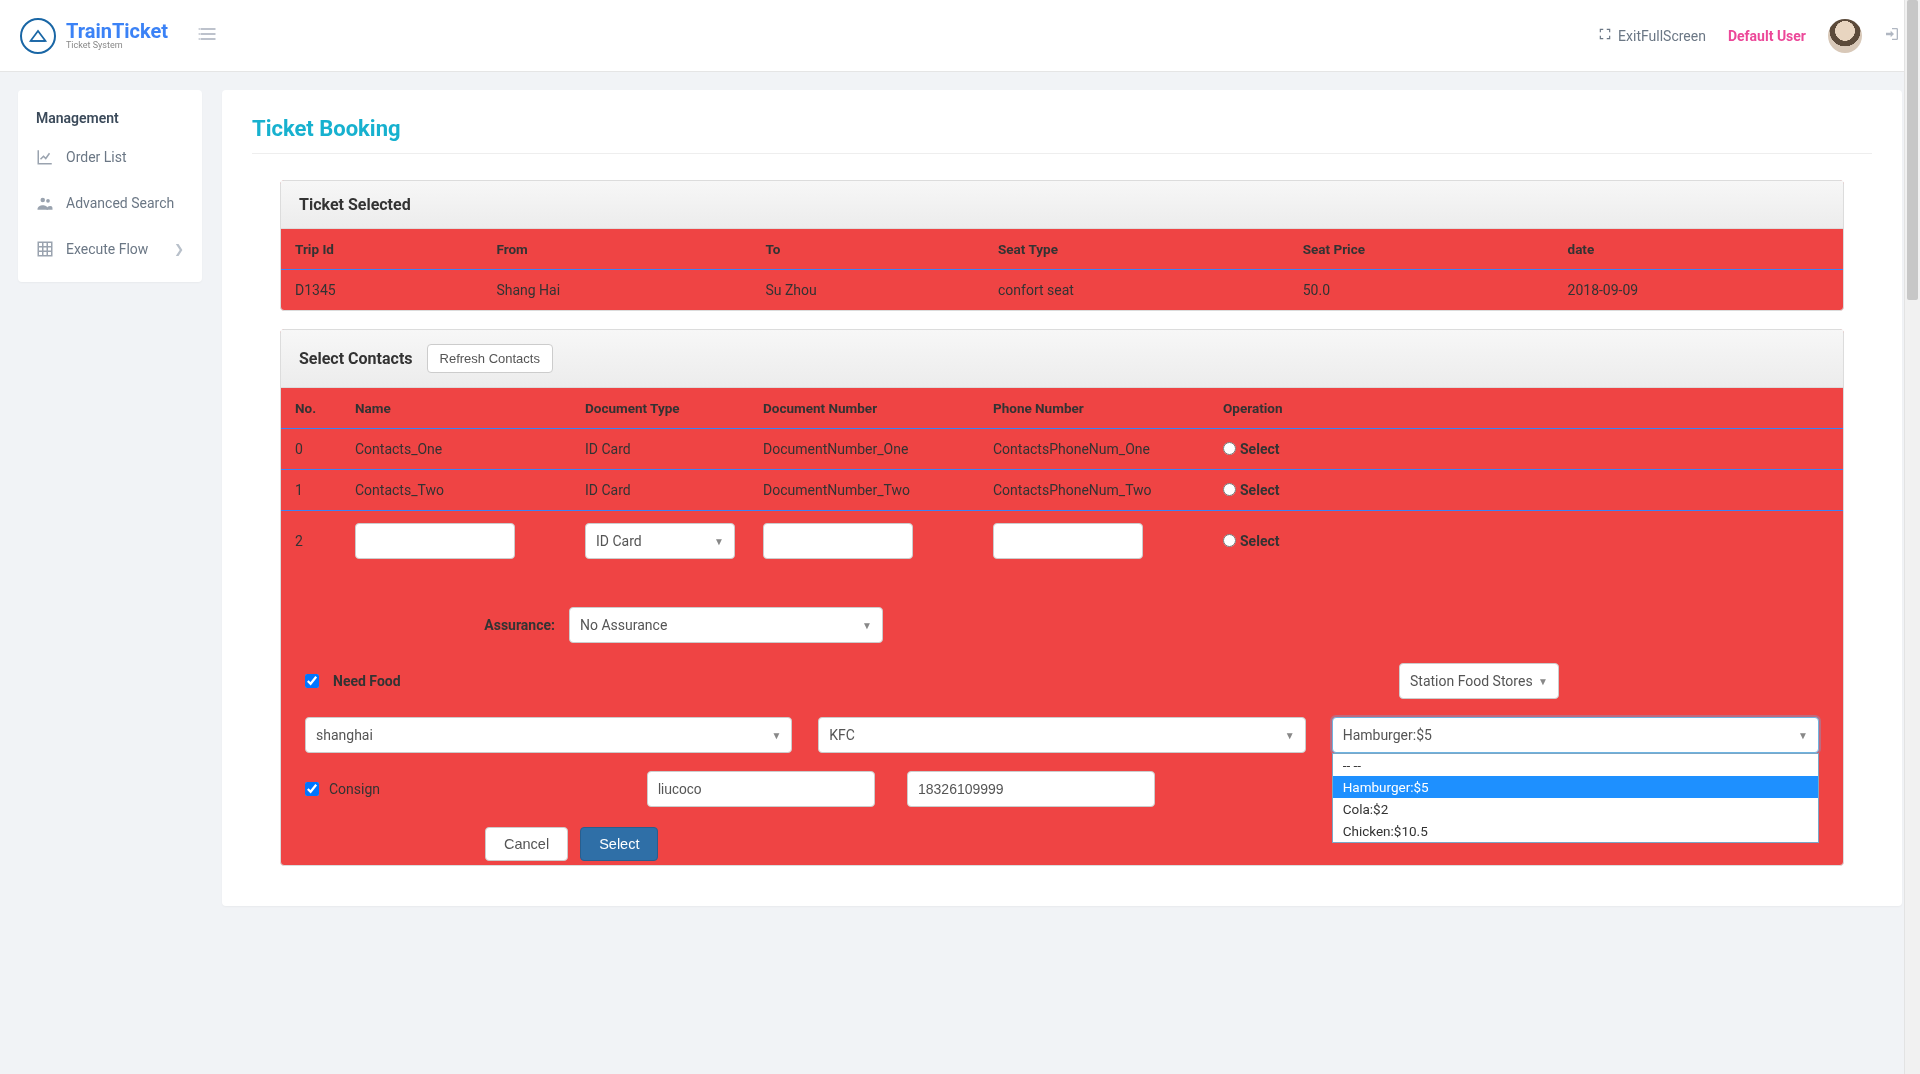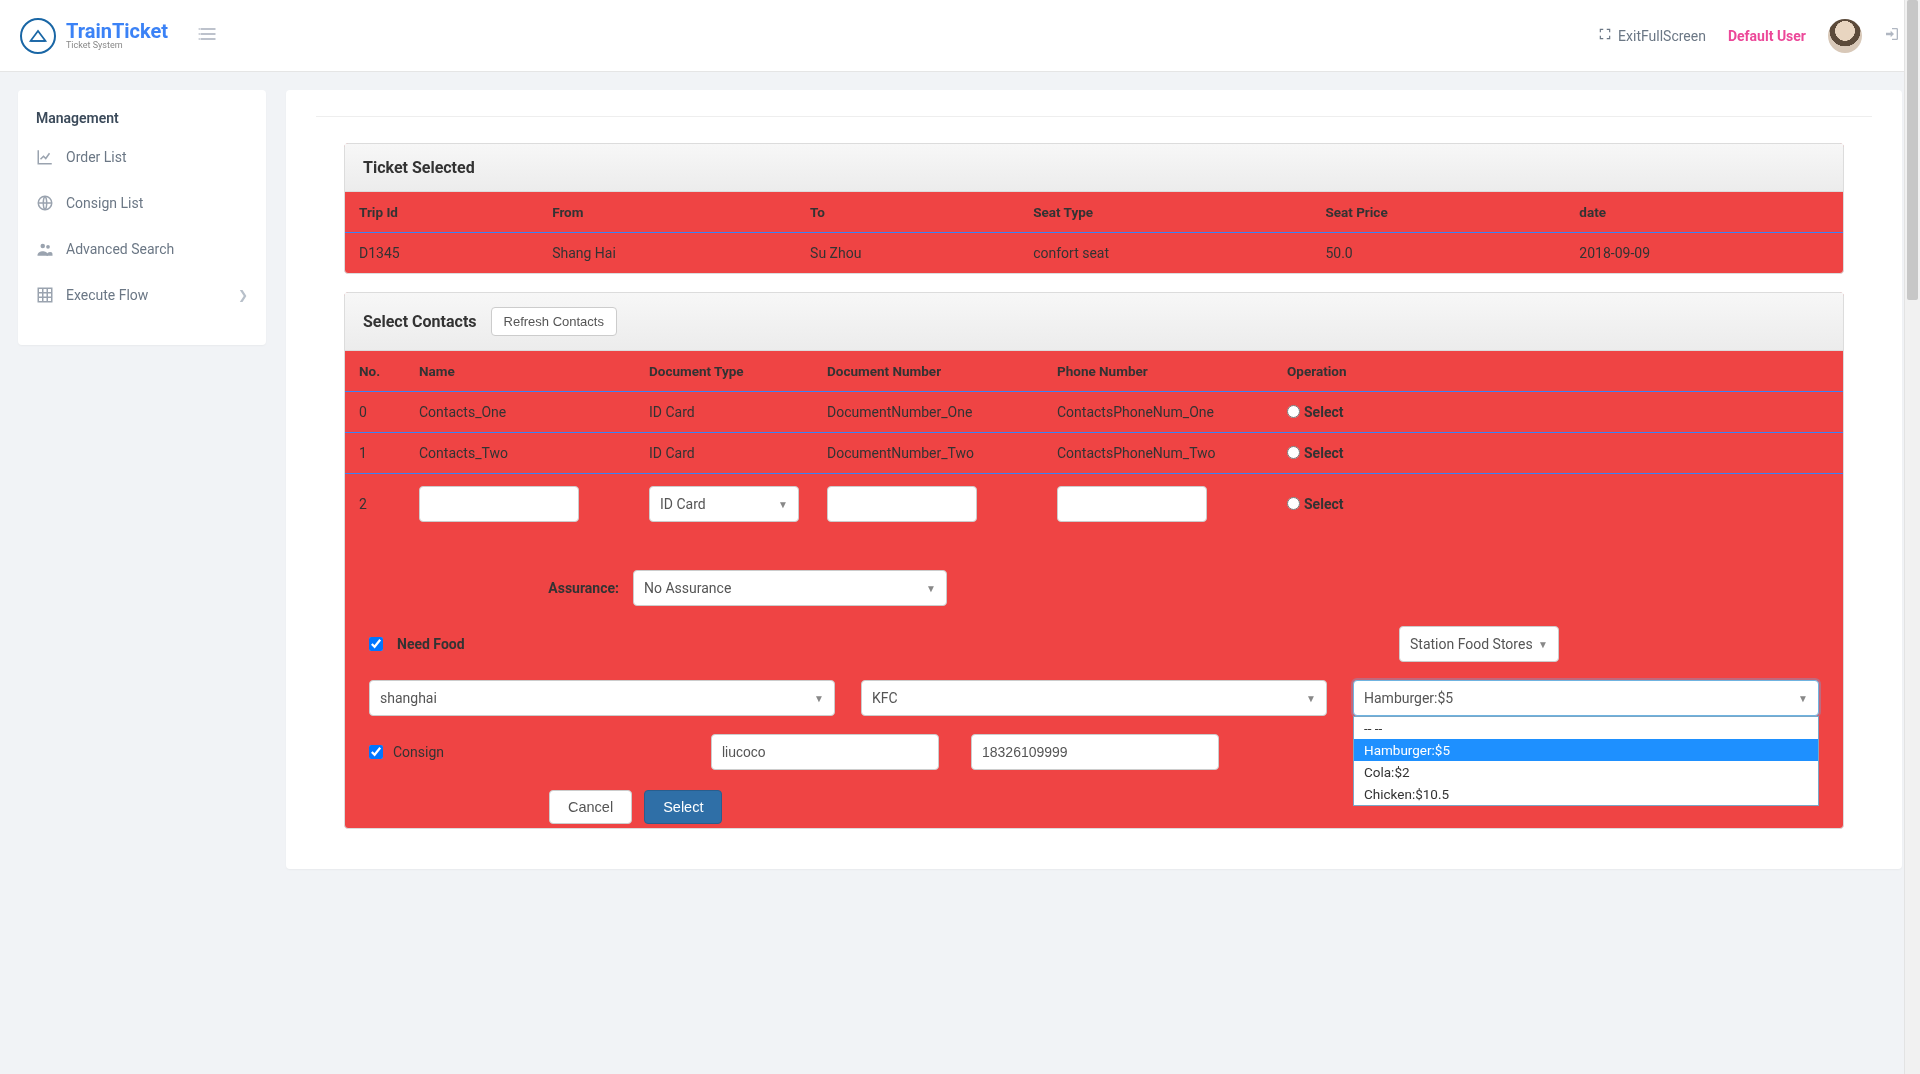--- a/index.html
+++ b/index.html
@@ -31,21 +31,21 @@
   .top-right { margin-left: auto; display: flex; align-items: center; gap: 22px; }
   .top-link { color: #6b7785; font-size: 14px; display: flex; align-items: center; gap: 6px; }
   .top-link.user { color: #ec4899; font-weight: bold; }
   .avatar { width: 34px; height: 34px; border-radius: 50%; background: #d8c8b8; display: inline-block;
     background-image: radial-gradient(circle at 50% 35%, #e8d5c0 35%, #5b4a3a 36% 55%, #d8c8b8 56%); }
   .logout-icon { color: #b0b7c2; }
 
   
   .app { display: flex; padding: 18px; gap: 20px; align-items: flex-start; }
   .sidebar {
-    width: 248px; background: #fff; border-radius: 4px; padding: 20px 0 27px;
+    width: 184px; background: #fff; border-radius: 4px; padding: 20px 0 10px;
     box-shadow: 0 1px 2px rgba(0,0,0,0.04);
   }
   .sb-section-title { padding: 0 18px 8px; font-weight: 600; color: #3b4a5a; font-size: 14px; }
   .sb-item {
     display: flex; align-items: center; gap: 12px; padding: 14px 18px;
     color: #6b7785; font-size: 14px; cursor: pointer; position: relative;
   }
   .sb-item .sb-icon { width: 18px; color: #9aa3af; display:inline-flex; }
   .sb-item .sb-icon svg { width:18px; height:18px; }
   .sb-item.active { background: #eef5fb; color: #2b90d9; }
@@ -193,29 +193,20 @@
       <span class="sb-icon">
           <svg viewBox="0 0 24 24" fill="none" stroke="currentColor" stroke-width="2">
             <path d="M3 3v18h18"></path>
             <path d="M6 15l4-4 3 3 5-7"></path>
           </svg>
         </span>
       <span>Order List</span>
     </div>
     <div class="sb-item">
       <span class="sb-icon">
-          <svg viewBox="0 0 24 24" fill="none" stroke="currentColor" stroke-width="2">
-            <circle cx="12" cy="12" r="9"></circle>
-            <path d="M3 12h18M12 3c3 3 3 15 0 18M12 3c-3 3-3 15 0 18"></path>
-          </svg>
-        </span>
-      <span>Consign List</span>
-    </div>
-    <div class="sb-item">
-      <span class="sb-icon">
           <svg viewBox="0 0 24 24" fill="currentColor">
             <circle cx="9" cy="8" r="3"></circle>
             <circle cx="16" cy="9" r="2.5"></circle>
             <path d="M2 20c0-3 4-5 7-5s7 2 7 5v1H2z"></path>
             <path d="M14 20c0-2 2-4 5-4s3 2 3 4v1h-8z"></path>
           </svg>
         </span>
       <span>Advanced Search</span>
     </div>
     <div class="sb-item">
@@ -224,20 +215,21 @@
             <rect x="3" y="3" width="18" height="18"></rect>
             <path d="M3 9h18M3 15h18M9 3v18M15 3v18"></path>
           </svg>
         </span>
       <span>Execute Flow</span>
       <span class="chev">❯</span>
     </div>
   </div>
 
   <div class="main">
+    <div class="page-title">Ticket Booking</div>
     <hr class="title-rule">
 
     <div class="panel">
       <div class="panel-head">
         <span>Ticket Selected</span>
       </div>
       <table class="tbl">
         <thead>
           <tr>
             <th>Trip Id</th>

